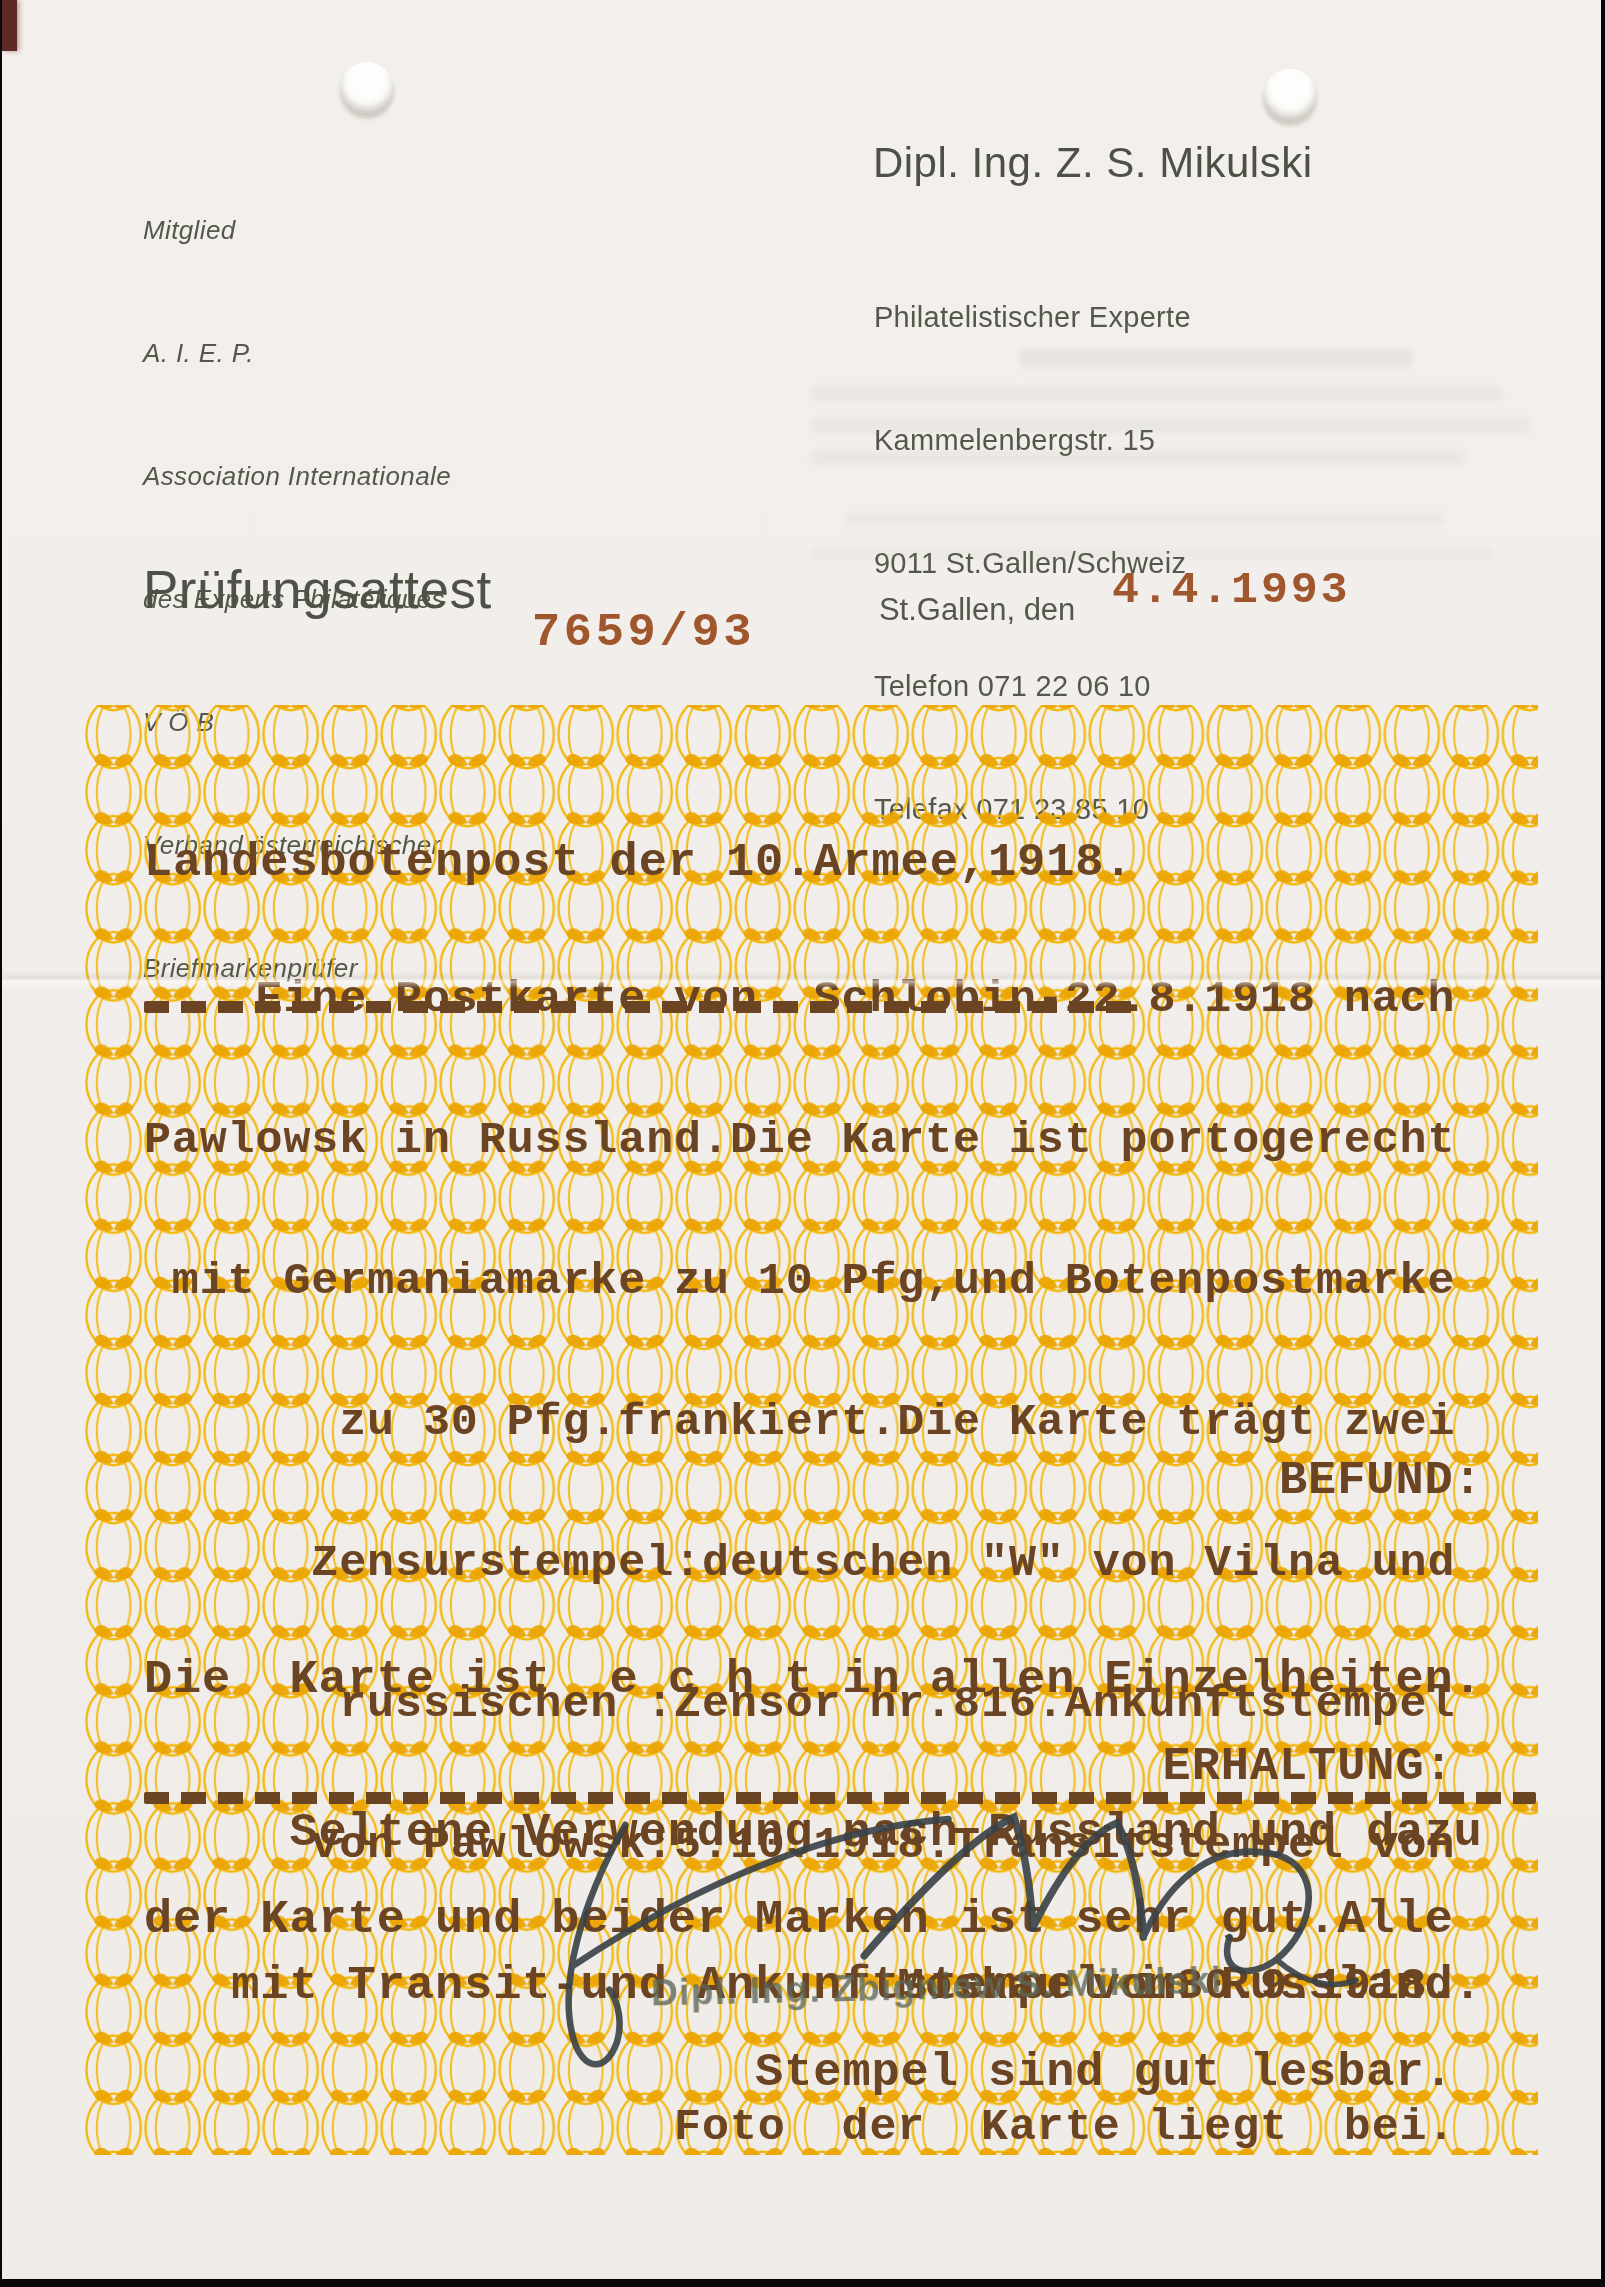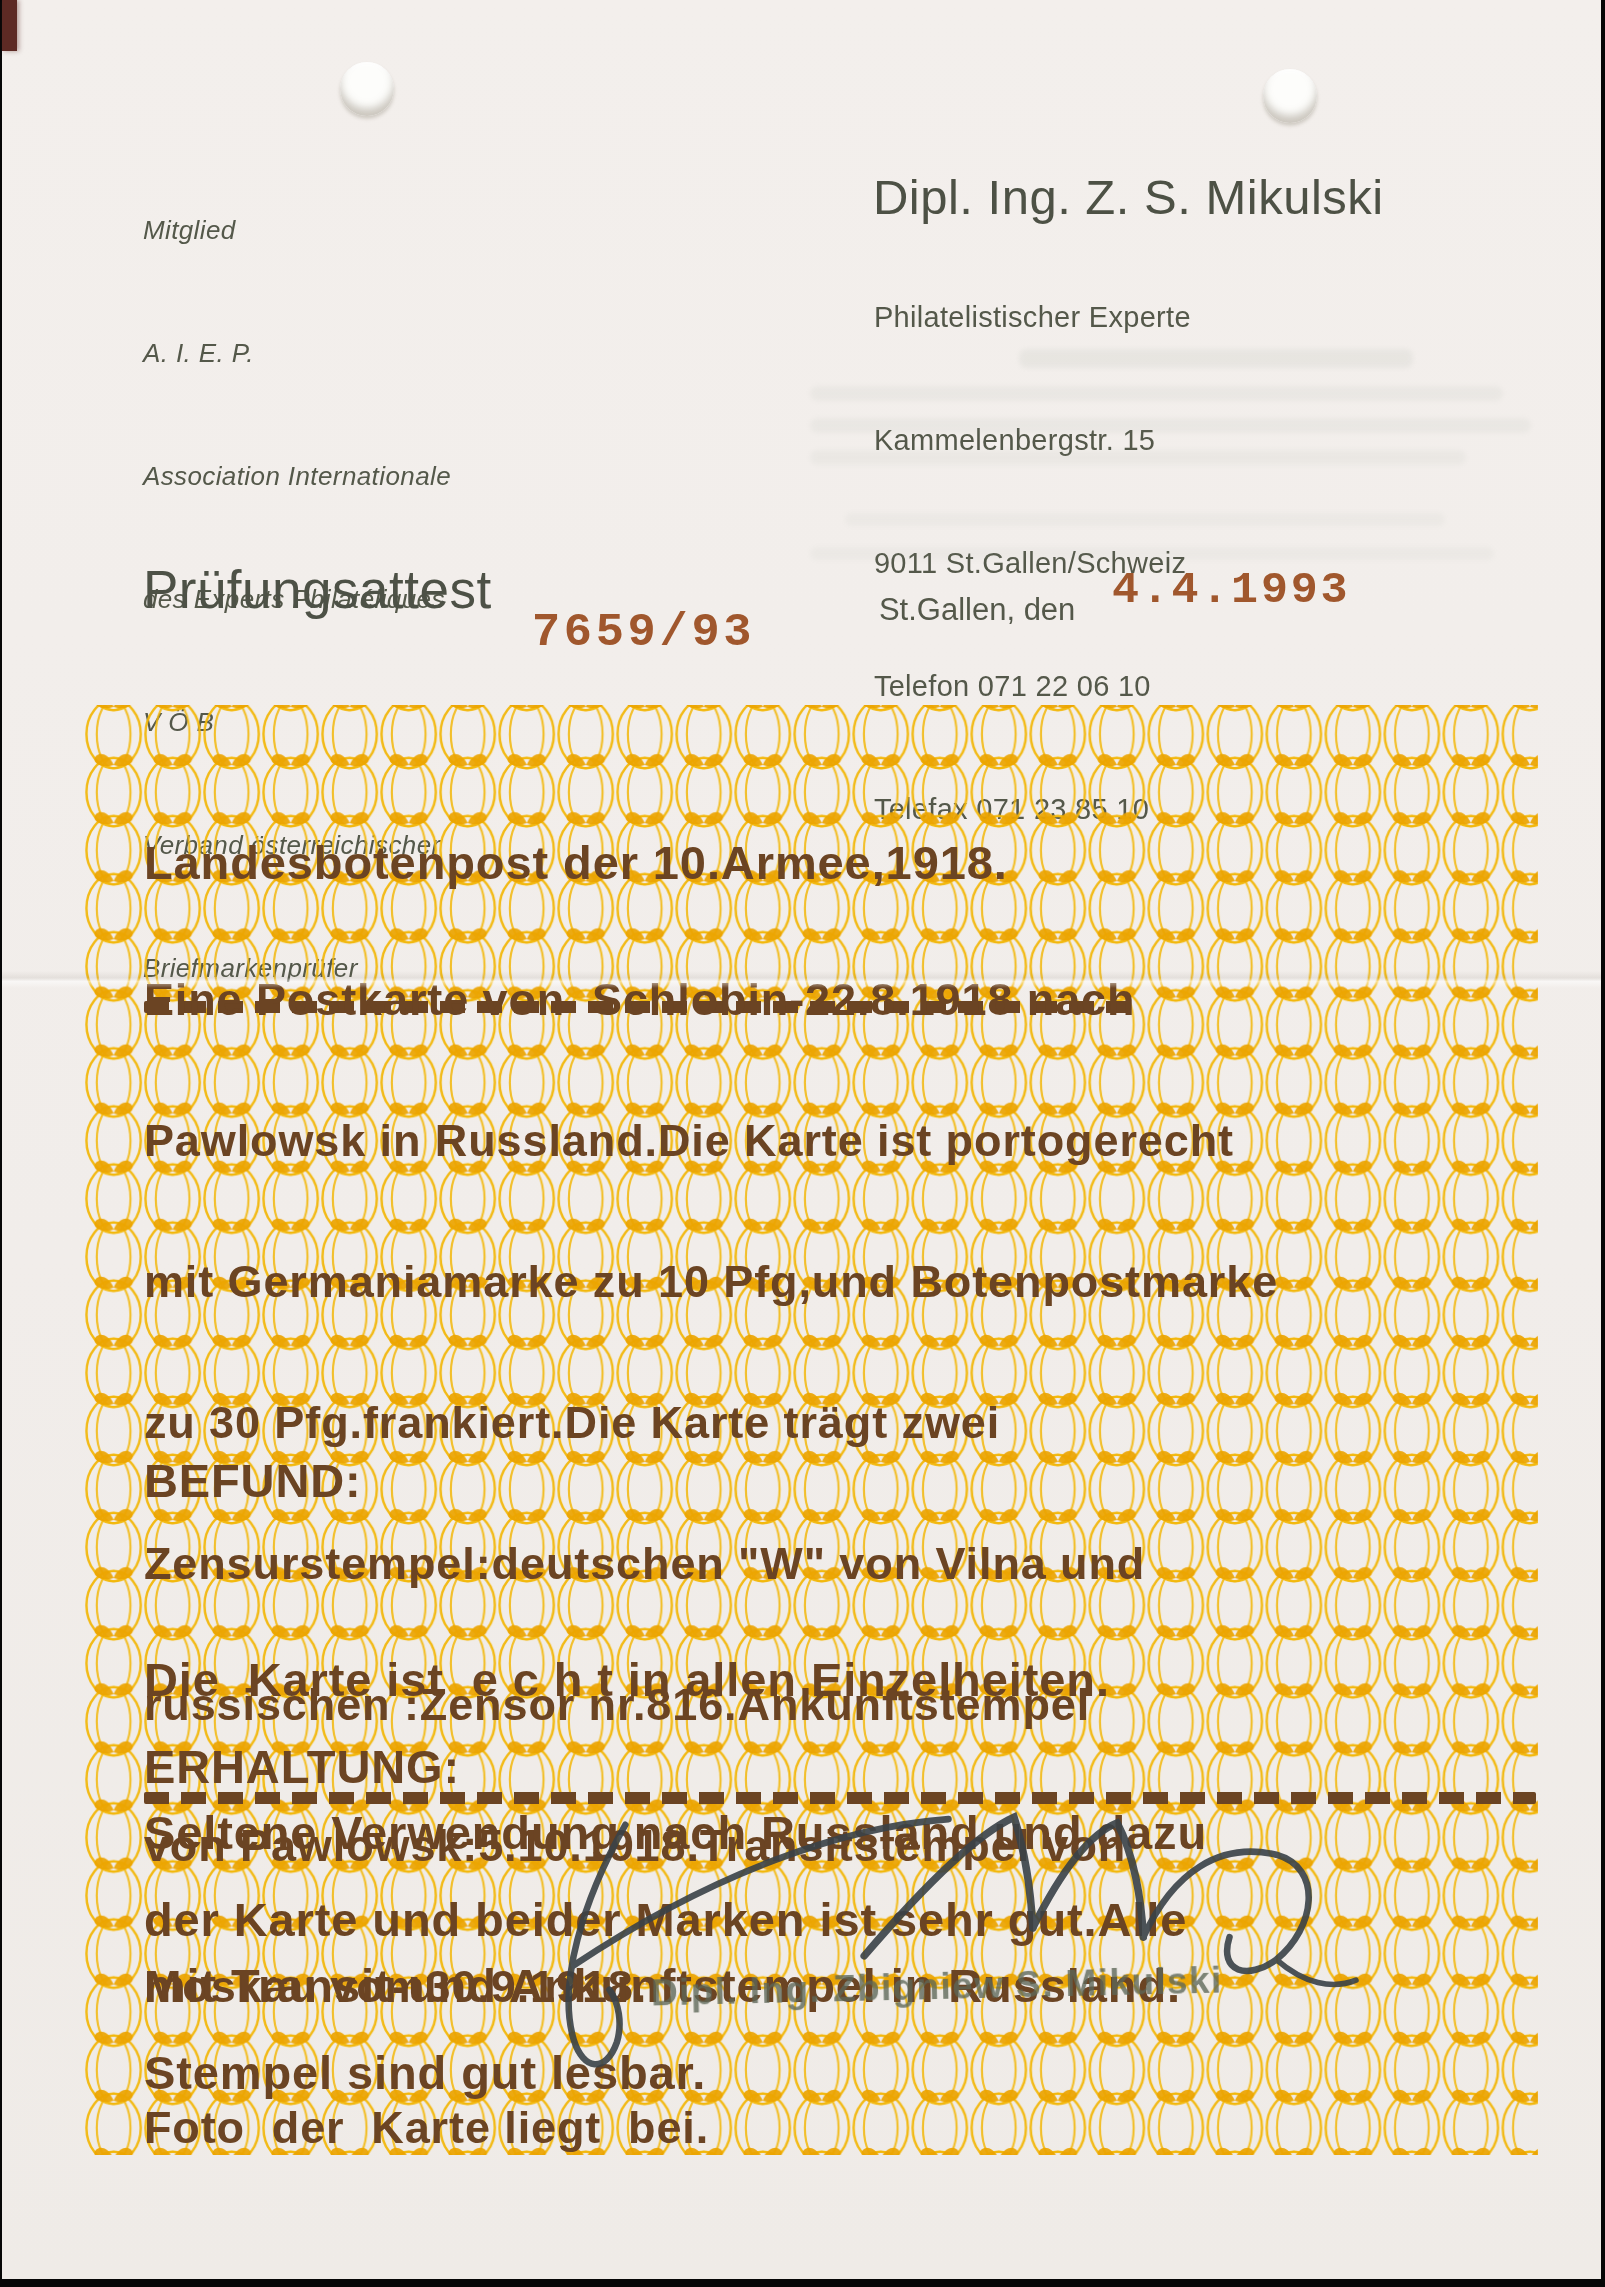--- a/index.html
+++ b/index.html
@@ -15,22 +15,22 @@
                       inset 0 2.8px 4.7px rgba(255,255,255,.95),
                       0 2.8px 3.7px rgba(120,110,95,.28); }
 
   .corner-notch { position:absolute; left:0; top:0; width:15px; height:51px; background:#5d2a24;
                   box-shadow: 1.9px 0 5.6px rgba(93,42,36,.45); }
 
   
   .lh { color:#54584a; }
   #member-block { position:absolute; left:141px; top:128px; font-size:26px; line-height:41px;
                   letter-spacing:0.4px; white-space:pre;font-style:italic; }
-  #expert-name { position:absolute; left:871px; top:139px; font-size:49px; letter-spacing:0.5px;
-                 color:#4d5145; font-weight:500;margin-top:30px; }
+  #expert-name { position:absolute; left:871px; top:139px; font-size:42px; letter-spacing:0.5px;
+                 color:#4d5145; font-weight:500; }
   #expert-block { position:absolute; left:872px; top:215px; font-size:29px; line-height:41px;
                   letter-spacing:0.3px; white-space:pre; }
 
   
   .ghost { position:absolute; background:#8e9a8c; border-radius:7.5px; filter:blur(2.8px); }
 
   
   #attest-label { position:absolute; left:141px; top:559px; font-size:53px; color:#4d5146;
                   letter-spacing:0.5px; }
   #attest-number { position:absolute; left:530px; top:570px;
@@ -38,22 +38,22 @@
                    font-size:47px; letter-spacing:3.7px; color:#a0572d;margin-top:36px; }
   #place-date-label { position:absolute; left:877px; top:592px; font-size:31px; color:#54584a; }
   #attest-date { position:absolute; left:1110px; top:565px;
                  font-family:"Liberation Mono", monospace; font-weight:700;
                  font-size:45px; letter-spacing:2.8px; color:#a0572d; }
 
   
   #pattern-block { position:absolute; left:82px; top:705px; width:1454px; height:1450px; }
 
   
-  .tw { position:absolute; font-family:Liberation Sans, sans-serif; font-weight:700;
-        color:#6b4423; letter-spacing:0.9px; white-space:pre; }
+  .tw { position:absolute; font-family:Liberation Mono, monospace; font-weight:700;
+        color:#6b4423; letter-spacing:0.9px; white-space:pre;text-align:right; }
   #cert-title-group { left:142px; top:740px; font-size:47px; line-height:49px; }
   #cert-body  { left:142px; top:882px;  font-size:45px; line-height:47px; }
   #cert-befund { left:142px; top:1353px; font-size:47px; line-height:51px; }
   #cert-erhaltung { left:142px; top:1639px; font-size:47px; line-height:51px; }
 
   .dash-line { height:12px; border-radius:1.9px;
                background:repeating-linear-gradient(90deg,#6b4423 0 25px, rgba(0,0,0,0) 25px 37px); }
   #title-underline { position:relative; width:988px; margin-top:16px; }
   #bottom-separator { position:absolute; left:142px; top:1792px; width:1392px; }
 

